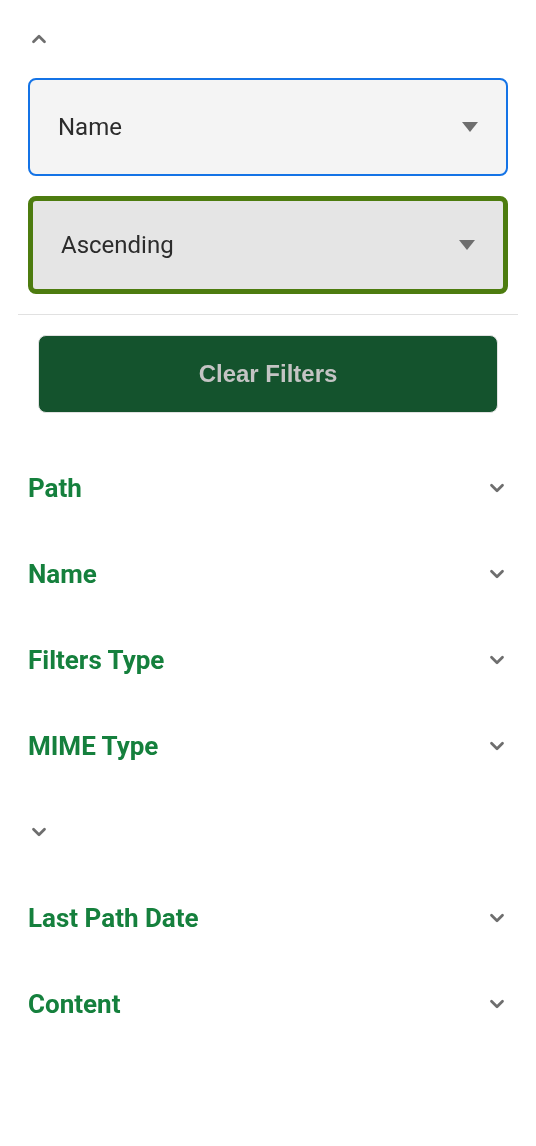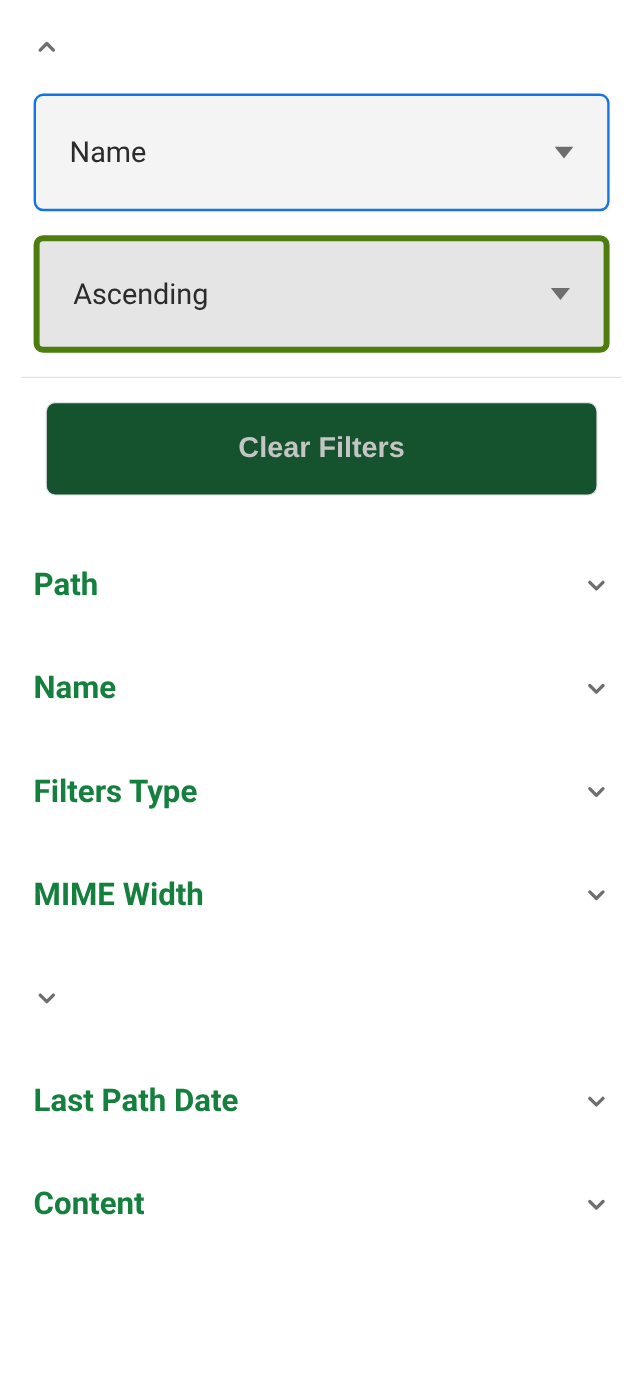--- a/index.html
+++ b/index.html
@@ -158,21 +158,21 @@
 <div class="filter-row">
   <span class="filter-label">Filters Type</span>
   <span class="expand-icon">
     <svg viewBox="0 0 24 24" fill="none" stroke-width="3" stroke-linecap="round" stroke-linejoin="round">
       <polyline points="6 9 12 15 18 9"></polyline>
     </svg>
   </span>
 </div>
 
 <div class="filter-row">
-  <span class="filter-label">MIME Width</span>
+  <span class="filter-label">MIME Type</span>
   <span class="expand-icon">
     <svg viewBox="0 0 24 24" fill="none" stroke-width="3" stroke-linecap="round" stroke-linejoin="round">
       <polyline points="6 9 12 15 18 9"></polyline>
     </svg>
   </span>
 </div>
 
 <div class="filter-row">
   <span class="expand-icon">
     <svg viewBox="0 0 24 24" fill="none" stroke-width="3" stroke-linecap="round" stroke-linejoin="round">

